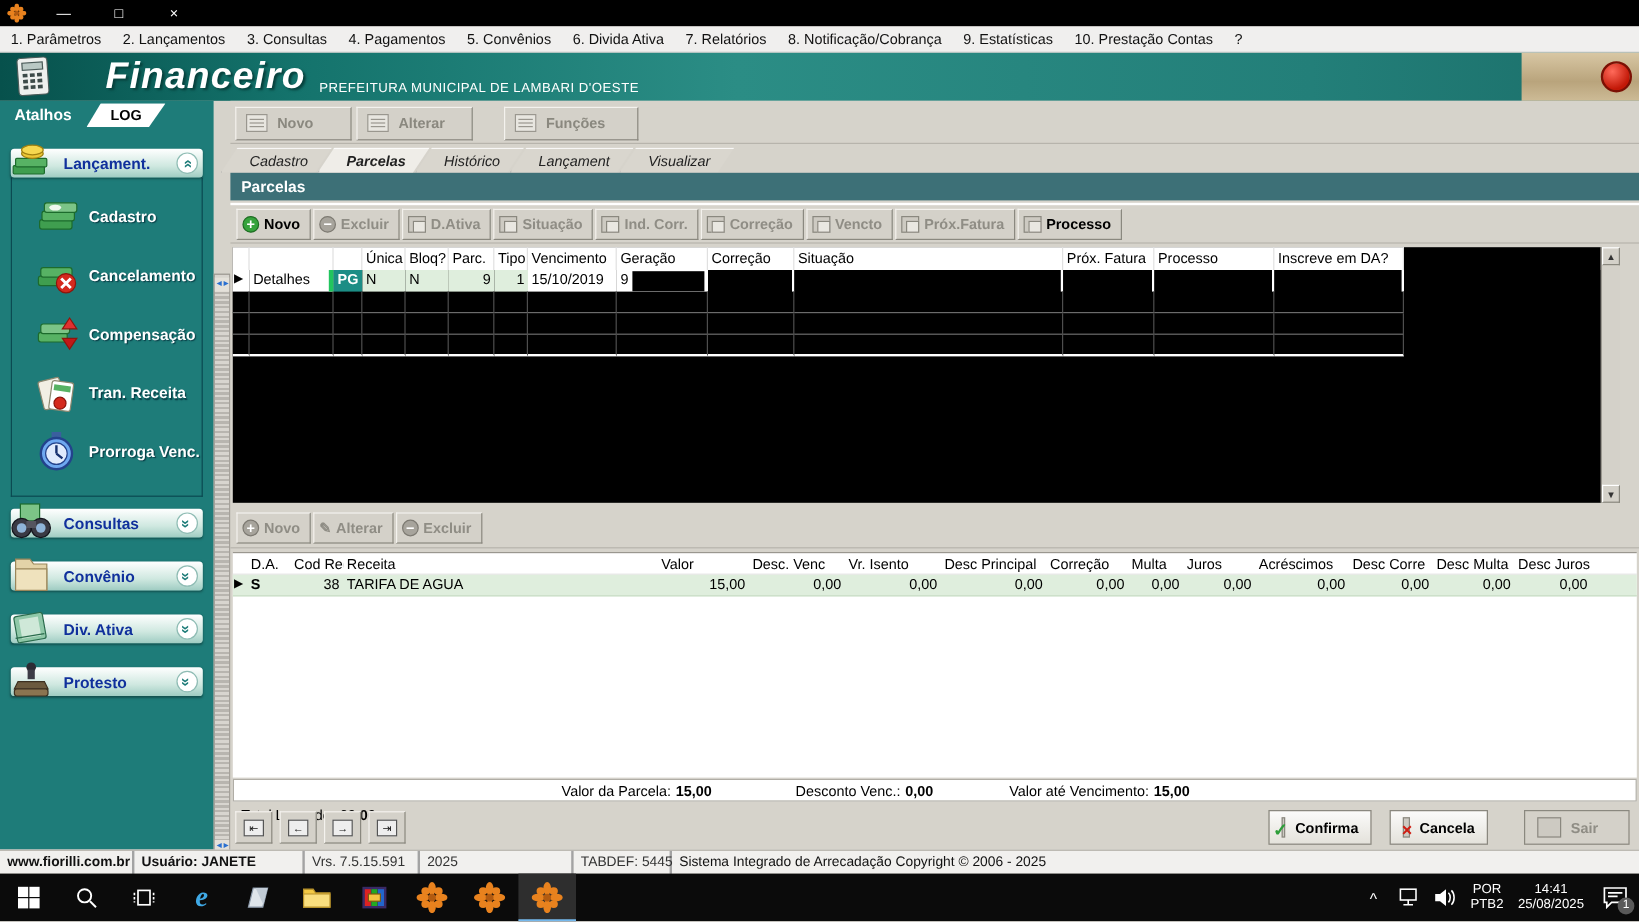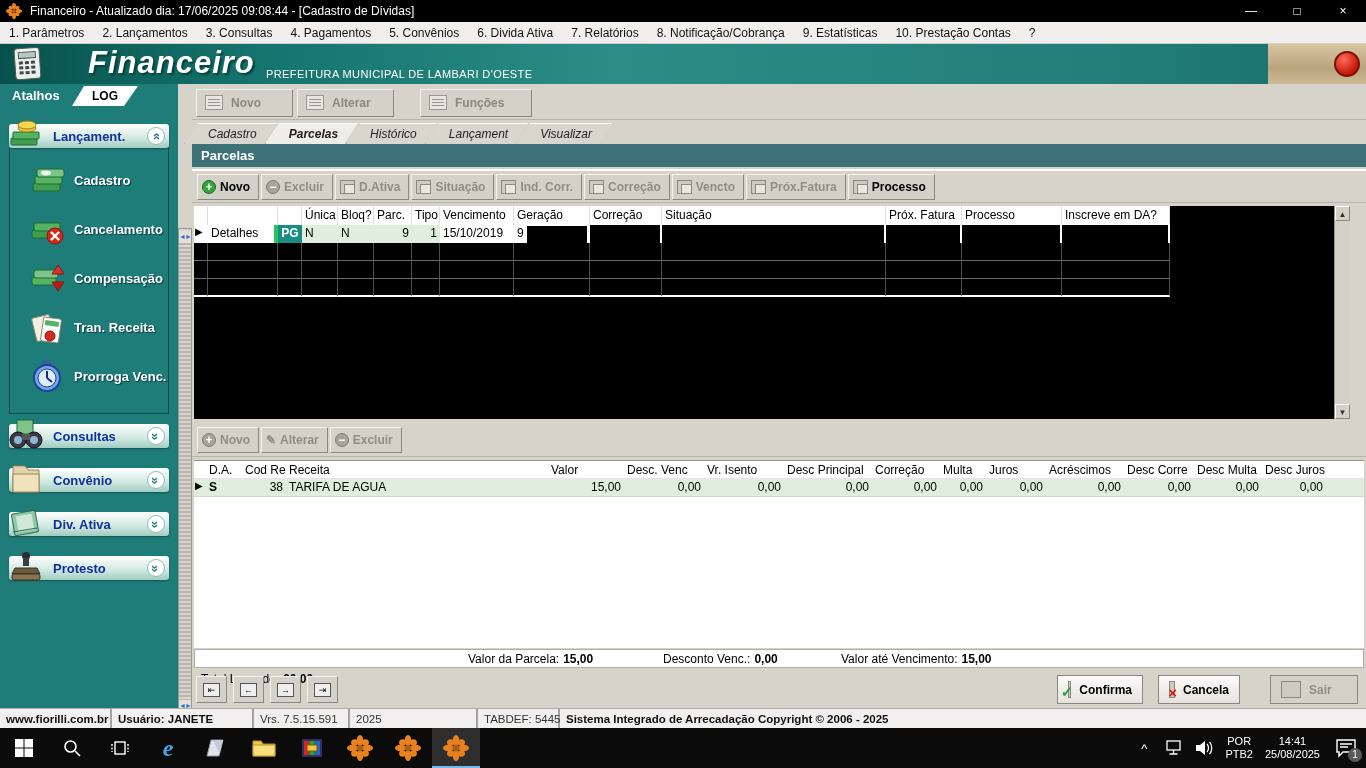--- a/index.html
+++ b/index.html
@@ -168,21 +168,20 @@
           <ellipse cx="12" cy="19" rx="3" ry="5"></ellipse>
           <ellipse cx="5" cy="12" rx="5" ry="3"></ellipse>
           <ellipse cx="19" cy="12" rx="5" ry="3"></ellipse>
           <ellipse cx="7" cy="7" rx="3.2" ry="3"></ellipse>
           <ellipse cx="17" cy="7" rx="3.2" ry="3"></ellipse>
           <ellipse cx="7" cy="17" rx="3.2" ry="3"></ellipse>
           <ellipse cx="17" cy="17" rx="3.2" ry="3"></ellipse>
         </g>
         <circle cx="12" cy="12" r="3" fill="#b35b10"></circle>
       </svg>
-    <span class="ttl">Financeiro - Atualizado dia: 17/06/2025 09:08:44 - [Cadastro de Dívidas]</span>
     <div class="winctl">—</div>
     <div class="winctl">□</div>
     <div class="winctl">×</div>
   </div>
 
   <div class="menubar">
     <span class="mi">1. Parâmetros</span>
     <span class="mi">2. Lançamentos</span>
     <span class="mi">3. Consultas</span>
     <span class="mi">4. Pagamentos</span>
@@ -605,21 +604,21 @@
         </div>
     </div>
   </div>
 
   <div class="statusbar">
     <div class="seg" style="width:112px;font-weight:bold;">www.fiorilli.com.br</div>
     <div class="seg" style="width:142px;font-weight:bold;">Usuário: JANETE</div>
     <div class="seg" style="width:96px;color:#333;">Vrs. 7.5.15.591</div>
     <div class="seg" style="width:128px;color:#333;">2025</div>
     <div class="seg" style="width:82px;color:#333;">TABDEF: 5445</div>
-    <div class="seg" style="flex:1;border-right:none;font-weight:bold;">Sistema Integrado de Arrecadação Copyright © 2006 - 2025</div>
+    <div class="seg" style="flex:1;border-right:none;font-weight:normal;">Sistema Integrado de Arrecadação Copyright © 2006 - 2025</div>
   </div>
 
   <div class="taskbar">
     <div class="tslot">
         <svg width="20" height="20" viewBox="0 0 20 20">
           <rect x="1" y="1" width="8.5" height="8.5" fill="#fff"></rect>
           <rect x="10.5" y="1" width="8.5" height="8.5" fill="#fff"></rect>
           <rect x="1" y="10.5" width="8.5" height="8.5" fill="#fff"></rect>
           <rect x="10.5" y="10.5" width="8.5" height="8.5" fill="#fff"></rect>
         </svg>

